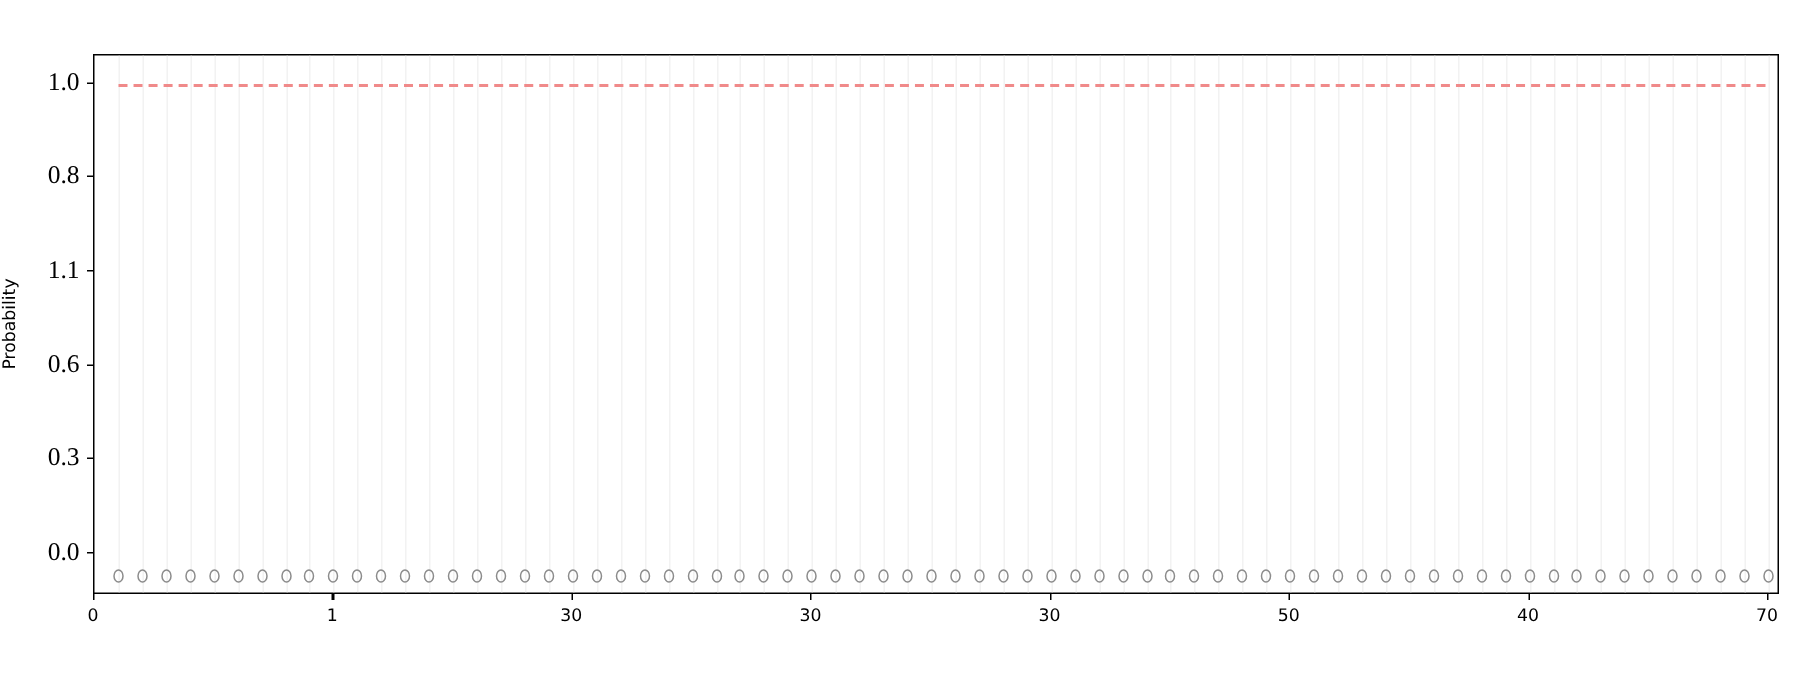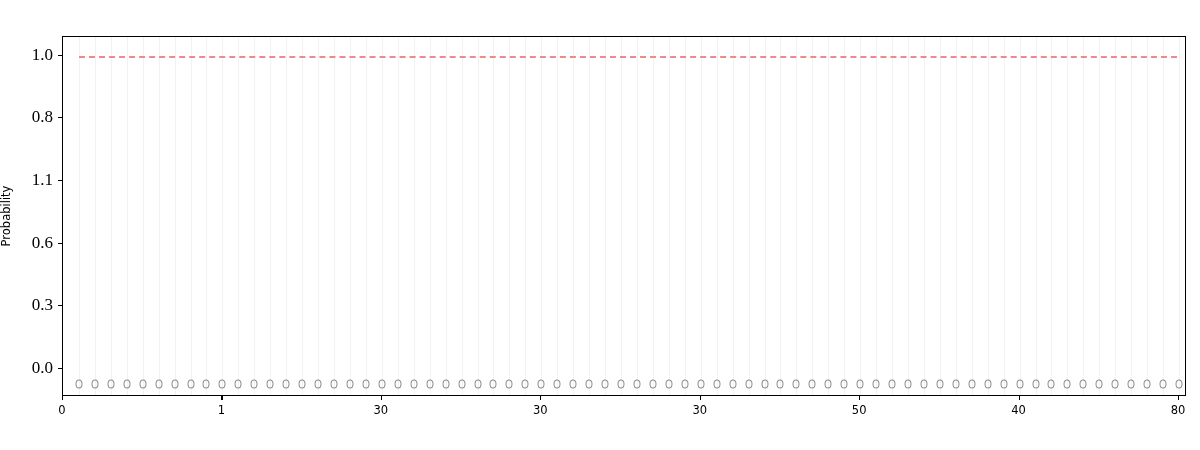--- a/index.html
+++ b/index.html
@@ -411,17 +411,17 @@
       <div class="xtick-label" style="left: 380.87px; top: 403px;">30</div>
       <div class="xtick-mark" style="position: absolute; left: 540.3px; top: 396px;"></div>
       <div class="xtick-label" style="left: 540.3px; top: 403px;">30</div>
       <div class="xtick-mark" style="position: absolute; left: 699.73px; top: 396px;"></div>
       <div class="xtick-label" style="left: 699.73px; top: 403px;">30</div>
       <div class="xtick-mark" style="position: absolute; left: 859.16px; top: 396px;"></div>
       <div class="xtick-label" style="left: 859.16px; top: 403px;">50</div>
       <div class="xtick-mark" style="position: absolute; left: 1018.6px; top: 396px;"></div>
       <div class="xtick-label" style="left: 1018.6px; top: 403px;">40</div>
       <div class="xtick-mark" style="position: absolute; left: 1178.03px; top: 396px;"></div>
-      <div class="xtick-label" style="left: 1178.03px; top: 403px;">80</div>
+      <div class="xtick-label" style="left: 1178.03px; top: 403px;">70</div>
     </div>
 
 
 </div>
 
 </body></html>

